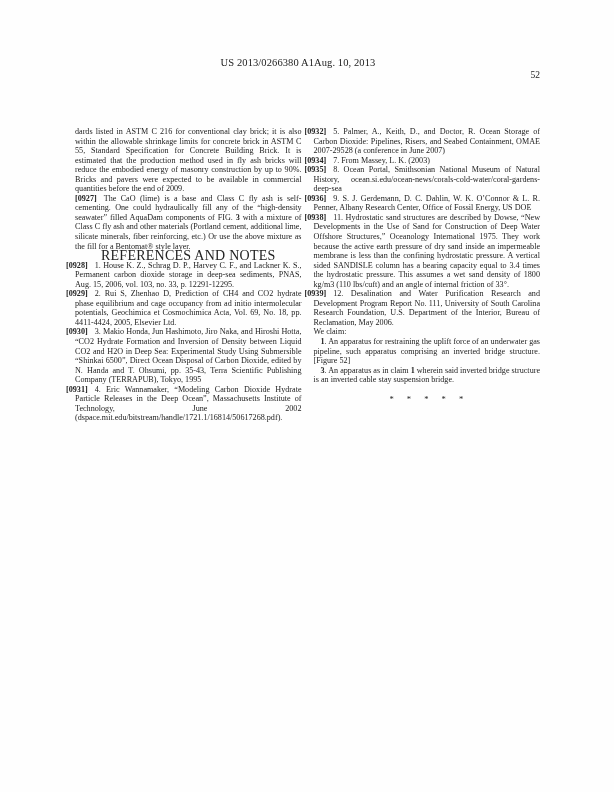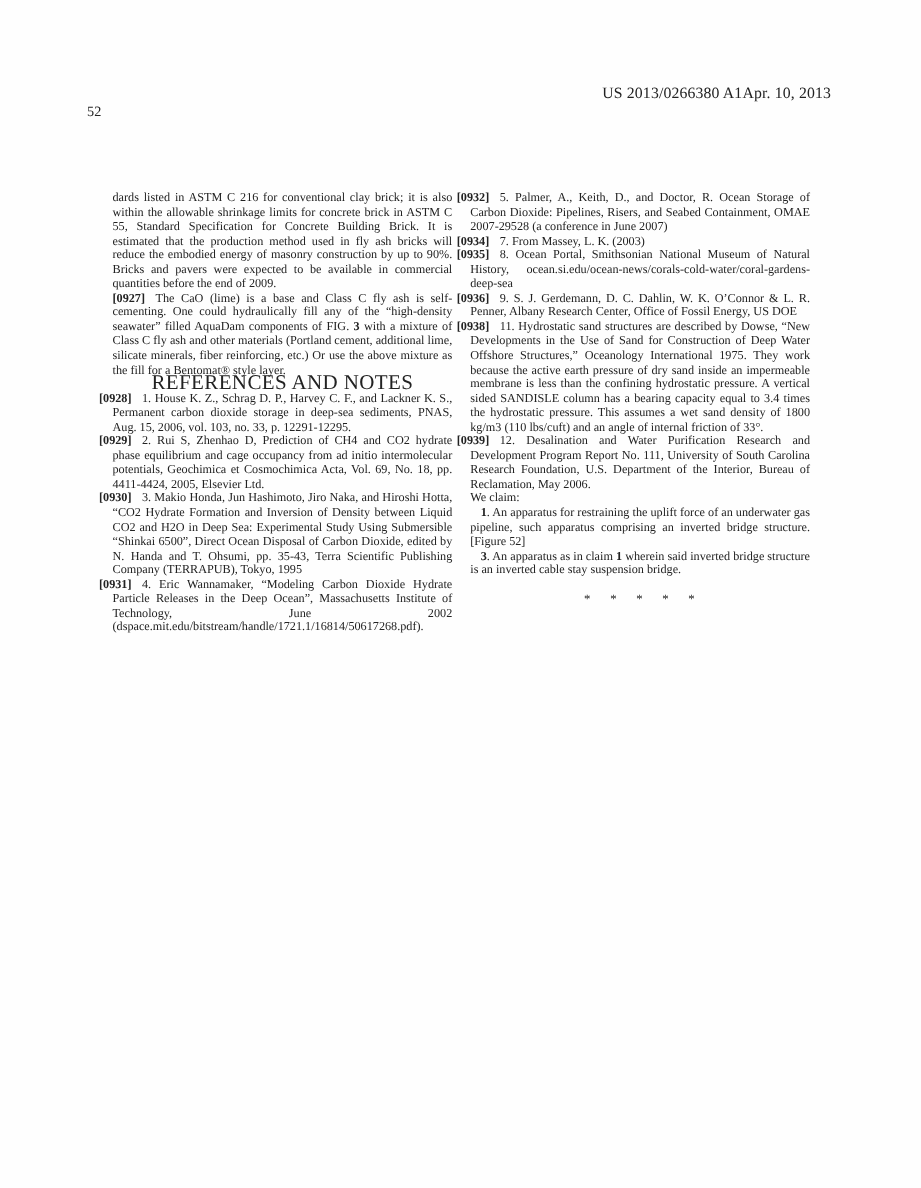--- a/index.html
+++ b/index.html
@@ -10,28 +10,28 @@
     color: #222;
   }
   .page {
     position: relative;
     width: 614px; height: 792px;
     background: #fefefe;
     overflow: hidden;
   }
   .header {
     position: absolute;
-    top: 57px; left: 88px; width: 466px;
-    display: flex; justify-content: flex-end;
+    top: 57px; left: 65px; width: 466px;
+    display: flex; justify-content: center;
     font-size: 10.5px; letter-spacing: 0.1px;
   }
   .page-num {
     position: absolute;
-    top: 70px; left: 58px; width: 466px;
-    text-align: left;
+    top: 70px; left: 74px; width: 466px;
+    text-align: right;
     font-size: 9.5px;
   }
   .columns {
     position: absolute;
     top: 99px; left: 75px; width: 467px;
     display: flex; gap: 12px; margin-top: 28px;
   }
   .col {
     width: 226.5px;
     font-size: 8.15px;
@@ -58,21 +58,21 @@
     letter-spacing: 1px;
   }
 </style>
 </head>
 <body>
 
 <div class="page">
 
   <div class="header">
     <span>US 2013/0266380 A1</span>
-    <span>Apr. 10, 2013</span>
+    <span>Aug. 10, 2013</span>
   </div>
 
   <div class="page-num">52</div>
 
   <div class="columns">
 
     <div class="col">
       <p class="cont">dards listed in ASTM C 216 for conventional clay brick; it is also within the allowable shrinkage limits for concrete brick in ASTM C 55, Standard Specification for Concrete Building Brick. It is estimated that the production method used in fly ash bricks will reduce the embodied energy of masonry construction by up to 90%. Bricks and pavers were expected to be available in commercial quantities before the end of 2009.</p>
 
       <p class="para"><b class="tag">[0927]</b><span>The CaO (lime) is a base and Class C fly ash is self-cementing. One could hydraulically fill any of the “high-density seawater” filled AquaDam components of FIG. </span><b>3</b><span> with a mixture of Class C fly ash and other materials (Portland cement, additional lime, silicate minerals, fiber reinforcing, etc.) Or use the above mixture as the fill for a Bentomat® style layer.</span></p>

